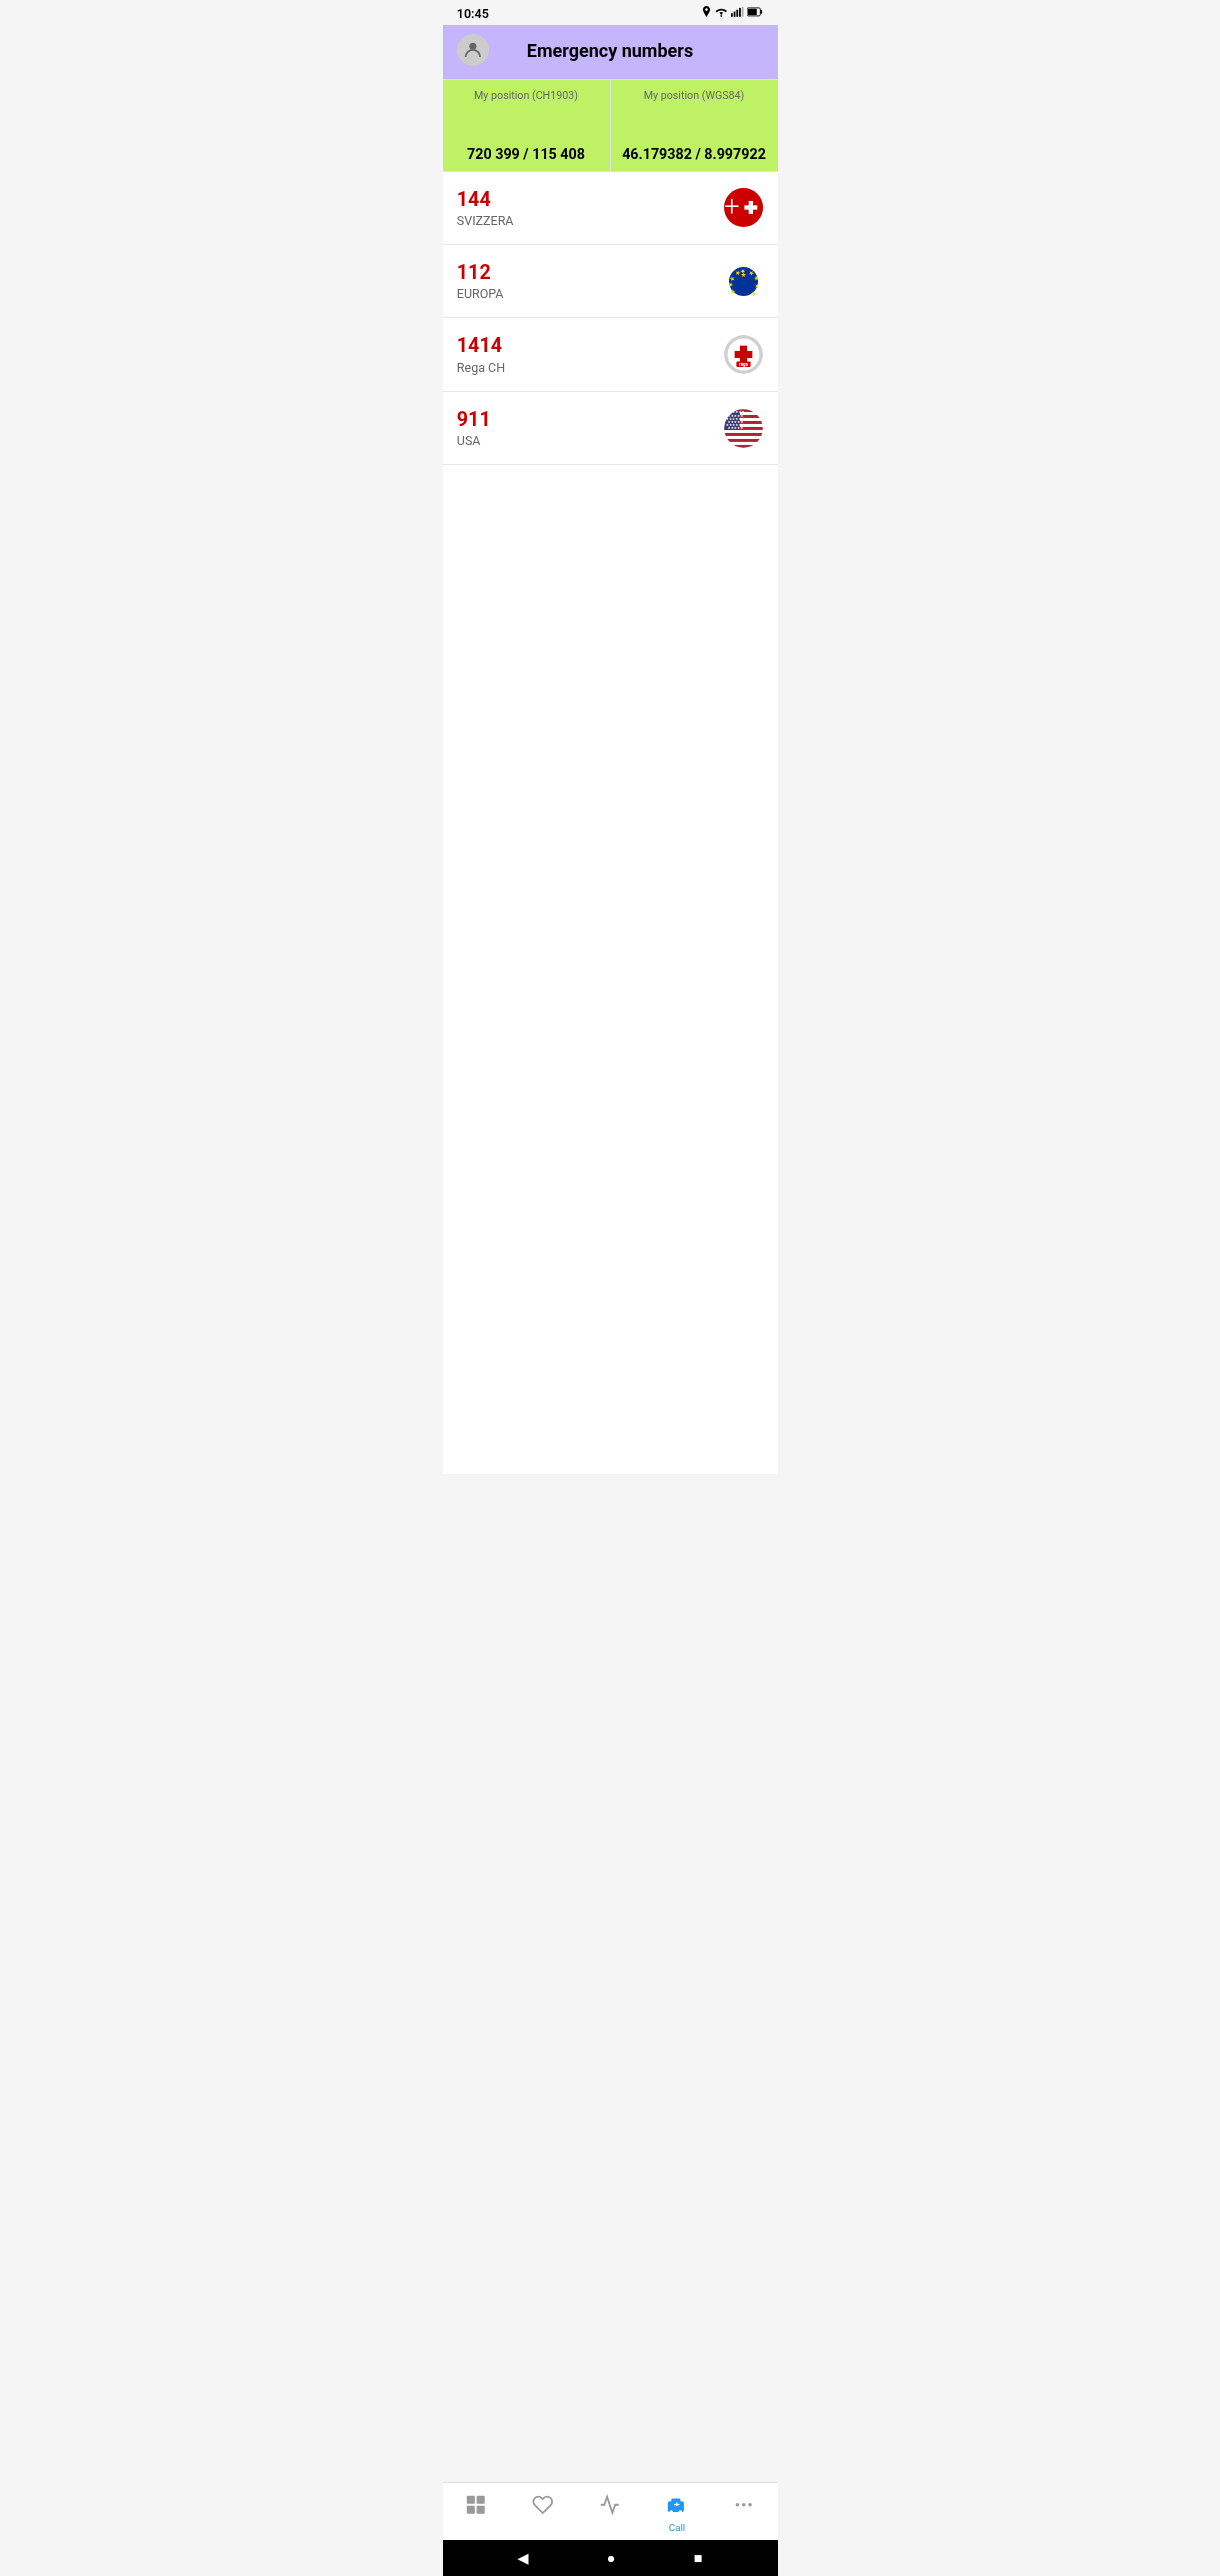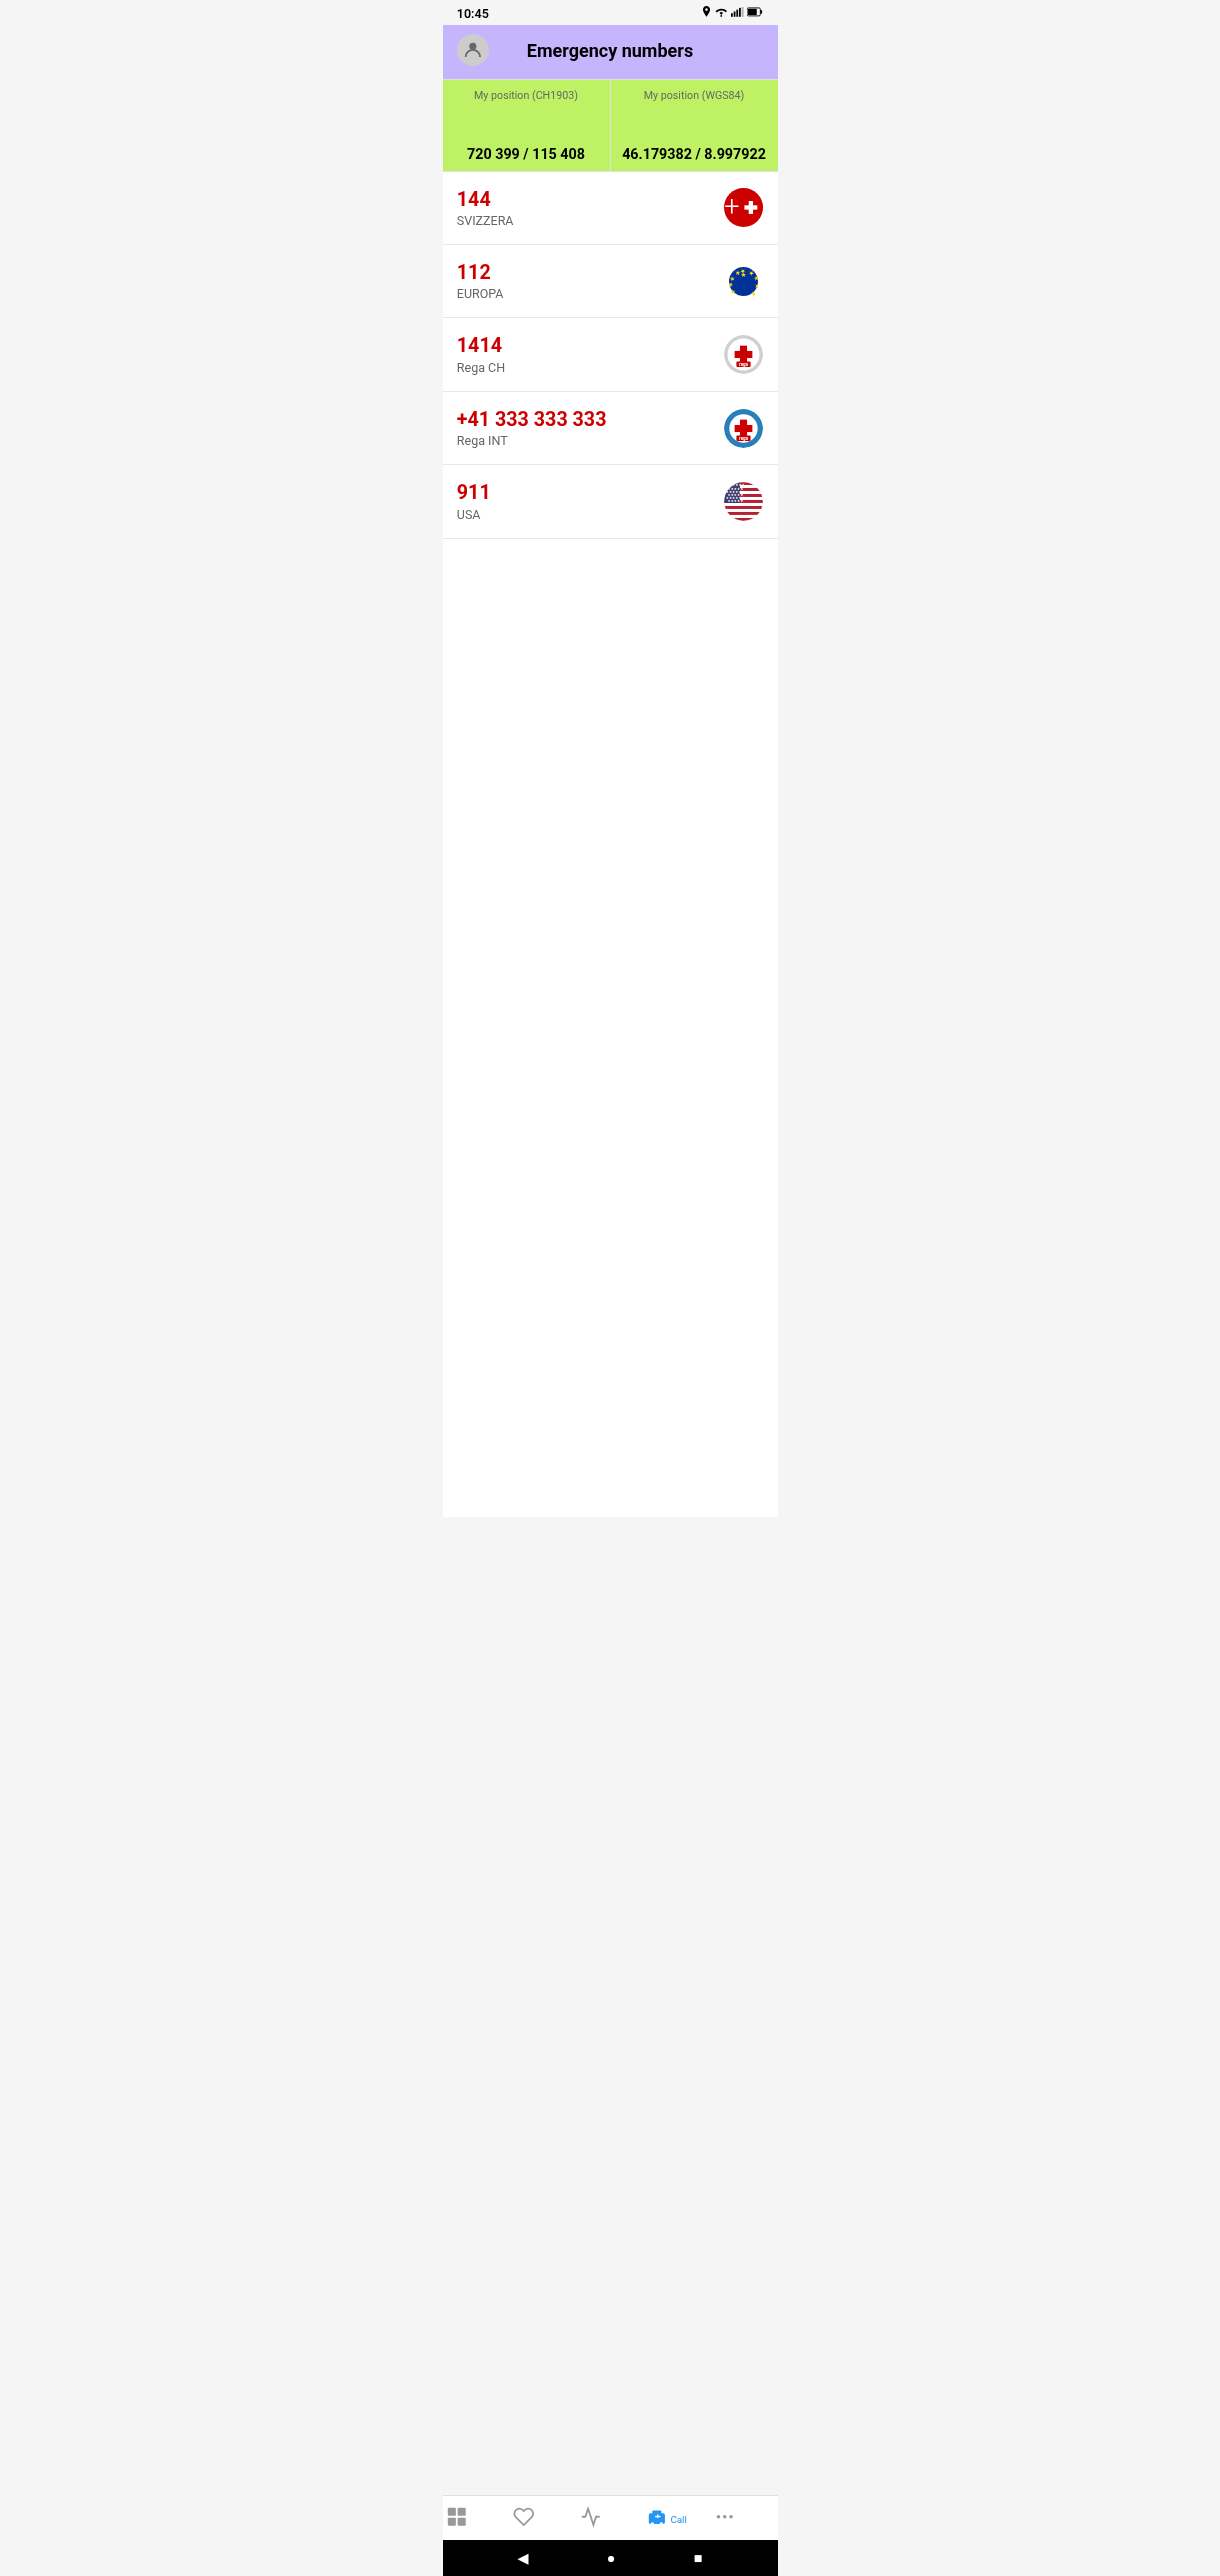--- a/index.html
+++ b/index.html
@@ -162,20 +162,21 @@
     .bottom-nav {
       background: #fff;
       display: flex;
       border-top: 0.9px solid #e0e0e0;
       padding: 7.2px 0 3.6px;
     }
 
     .nav-item {
       flex: 1;
       display: flex;
+      flex-direction: column;
       align-items: center;
       gap: 1.8px;
       padding: 3.6px;
       cursor: pointer;
     }
 
     .nav-icon {
       font-size: 19.7px;
       color: #999;
     }
@@ -339,37 +340,20 @@
 
         <rect x="18" y="12" width="8" height="20" fill="#cc0000"></rect>
         <rect x="12" y="18" width="20" height="8" fill="#cc0000"></rect>
 
         <rect x="14" y="30" width="16" height="6" fill="#cc0000" rx="1"></rect>
         <text x="22" y="35.5" text-anchor="middle" fill="white" font-size="5" font-weight="bold">rega</text>
       </svg>
     </div>
   </div>
 
-  <div class="emergency-item">
-    <div class="emergency-info">
-      <div class="emergency-number">+41 333 333 333</div>
-      <div class="emergency-name">Rega INT</div>
-    </div>
-    <div class="emergency-flag">
-      <svg width="39" height="39" viewBox="0 0 44 44">
-        <circle cx="22" cy="22" r="22" fill="#2980b9"></circle>
-        <circle cx="22" cy="22" r="16" fill="#fff"></circle>
-
-        <rect x="18" y="12" width="8" height="20" fill="#cc0000"></rect>
-        <rect x="12" y="18" width="20" height="8" fill="#cc0000"></rect>
-        <rect x="14" y="30" width="16" height="6" fill="#cc0000" rx="1"></rect>
-        <text x="22" y="35.5" text-anchor="middle" fill="white" font-size="5" font-weight="bold">rega</text>
-      </svg>
-    </div>
-  </div>
 
 
   <div class="emergency-item">
     <div class="emergency-info">
       <div class="emergency-number">911</div>
       <div class="emergency-name">USA</div>
     </div>
     <div class="emergency-flag usa-svg">
       <svg width="39" height="39" viewBox="0 0 44 44">
         <clipPath id="circle-clip-usa">

